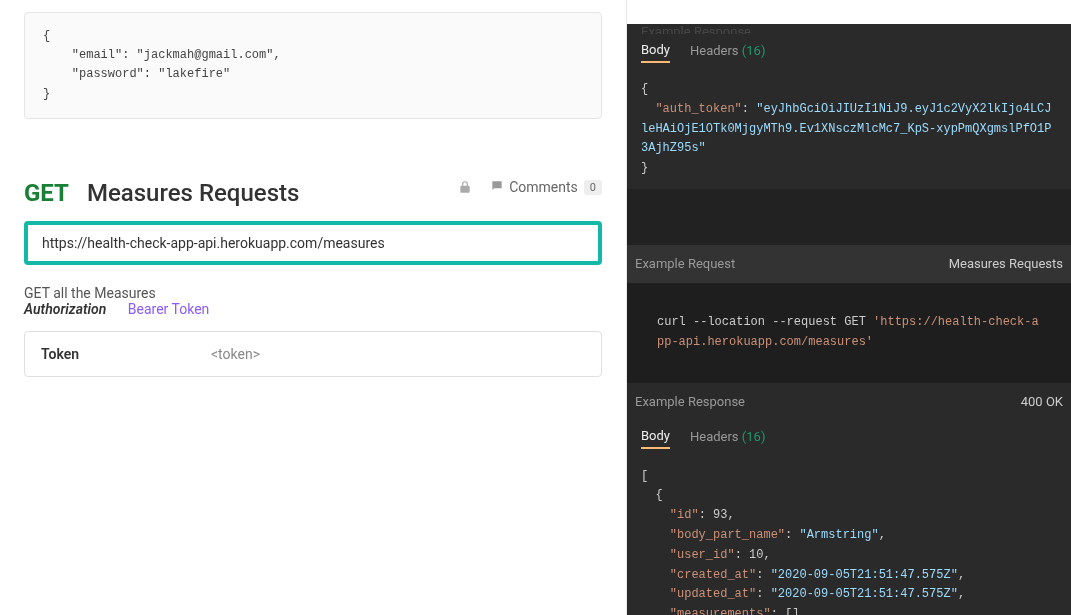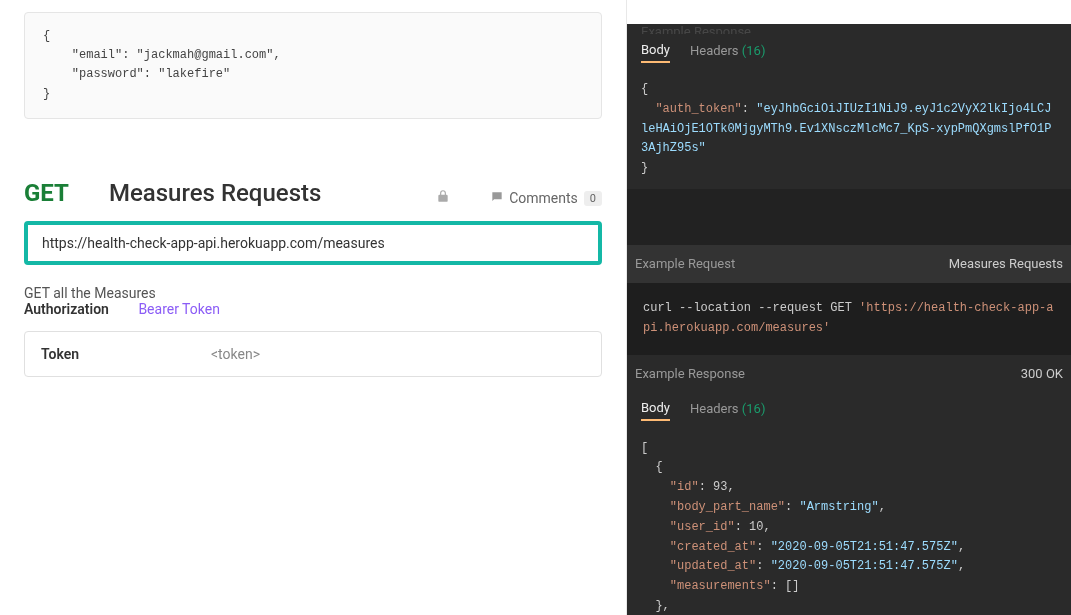--- a/index.html
+++ b/index.html
@@ -36,24 +36,23 @@
       padding: 14px 18px;
       font-family: "Courier New", monospace;
       font-size: 12px;
       line-height: 1.6;
       color: #444;
       white-space: pre;
       margin-top: 12px;
     }
     .section-header {
       display: flex;
-      align-items: flex-end;
+      align-items: flex-start;
       margin-top: 60px;
       margin-bottom: 14px;
-      gap: 22px;
     }
     .method-badge {
       color: #1a7f37;
       font-weight: 700;
       font-size: 24px;
       margin-right: 18px;
     }
     .endpoint-title {
       color: #333;
       font-size: 24px;
@@ -94,21 +93,22 @@
       color: #555;
       font-size: 14px;
     }
     .auth-line {
       font-size: 14px;
       margin-bottom: 14px;
     }
     .auth-label {
       color: #333;
       font-weight: 600;
-      margin-right: 26px;
+      margin-right: 18px;
+      font-style: italic;
     }
     .auth-type {
       color: #8b5cf6;
     }
     .token-box {
       border: 1px solid #e0e0e0;
       border-radius: 4px;
       display: flex;
       padding: 14px 16px;
       font-size: 14px;
@@ -164,21 +164,21 @@
       font-family: "Courier New", monospace;
       font-size: 12px;
       line-height: 1.65;
       padding: 10px 14px;
       white-space: pre-wrap;
       word-break: break-all;
       background: #2a2a2a;
     }
     .curl-block {
       background: #1e1e1e;
-      padding: 16px;
+      padding: 30px;
       font-family: "Courier New", monospace;
       font-size: 12px;
       line-height: 1.65;
       white-space: pre-wrap;
       word-break: break-all;
     }
     .json-key { color: #ce9178; }
     .json-str { color: #9cdcfe; }
     .json-plain { color: #ccc; }
     .curl-cmd { color: #ccc; }
@@ -260,21 +260,21 @@
 
   <div class="right-header">
     <span>Example Request</span>
     <span class="right-title-name">Measures Requests</span>
   </div>
 
   <div class="curl-block"><span class="curl-cmd">curl --location --request GET </span><span class="curl-url">'https://health-check-app-api.herokuapp.com/measures'</span></div>
 
   <div class="right-header dark">
     <span>Example Response</span>
-    <span class="status-ok">300 OK</span>
+    <span class="status-ok">400 OK</span>
   </div>
 
   <div class="tabs">
     <span class="tab active">Body</span>
     <span class="tab">
       <span>Headers</span>
       <span class="header-count">(16)</span>
     </span>
   </div>
 

